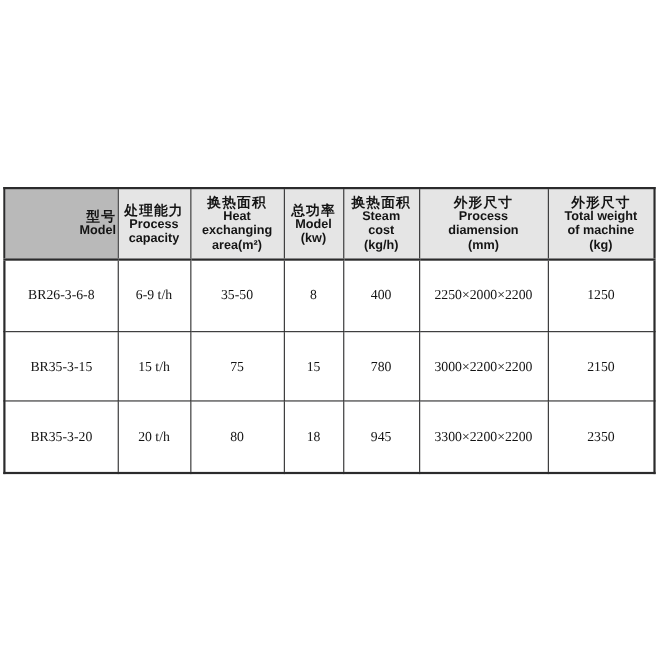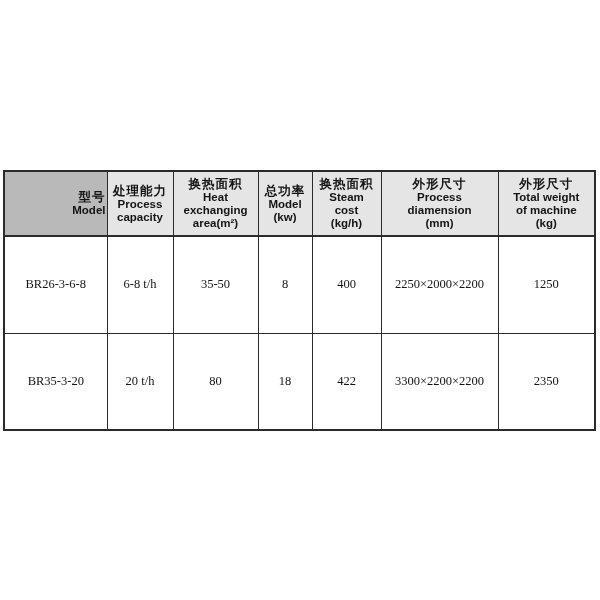--- a/index.html
+++ b/index.html
@@ -116,31 +116,40 @@
           <span class="hdr-zh">外形尺寸</span>
           <span class="hdr-en">Total weight
 of machine
 (kg)</span>
         </th>
       </tr>
     </thead>
     <tbody>
         <tr>
           <td>BR26-3-6-8</td>
-          <td>6-8 t/h</td>
+          <td>6-9 t/h</td>
           <td>35-50</td>
           <td>8</td>
           <td>400</td>
           <td>2250×2000×2200</td>
           <td>1250</td>
         </tr>
         <tr>
+          <td>BR35-3-15</td>
+          <td>15 t/h</td>
+          <td>75</td>
+          <td>15</td>
+          <td>780</td>
+          <td>3000×2200×2200</td>
+          <td>2150</td>
+        </tr>
+        <tr>
           <td>BR35-3-20</td>
           <td>20 t/h</td>
           <td>80</td>
           <td>18</td>
-          <td>422</td>
+          <td>945</td>
           <td>3300×2200×2200</td>
           <td>2350</td>
         </tr>
       </tbody>
   </table>
 </div>
 
 </body></html>

